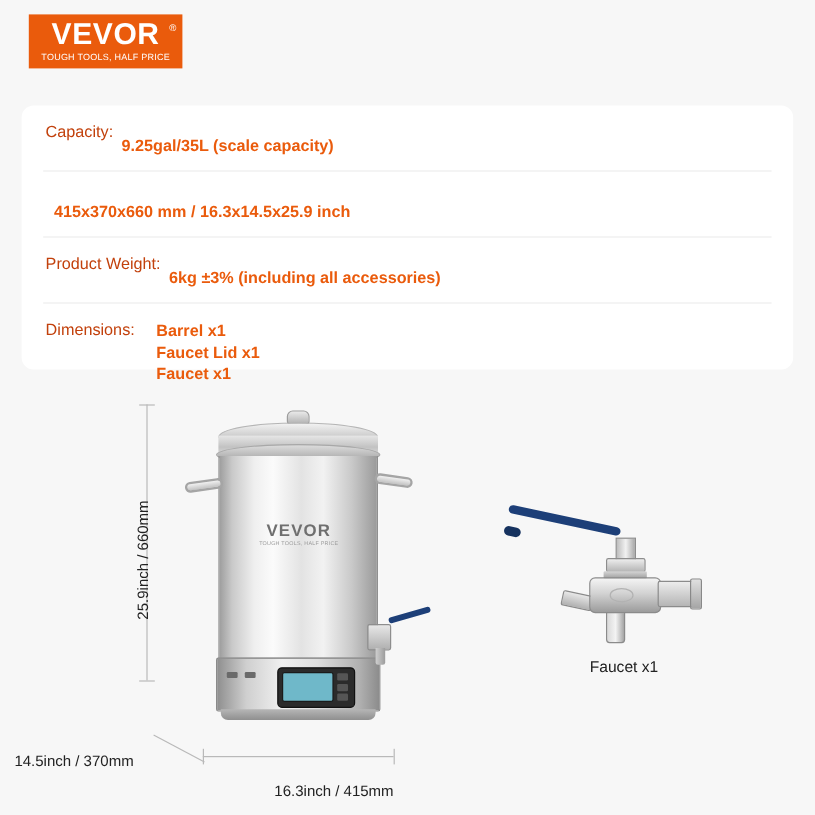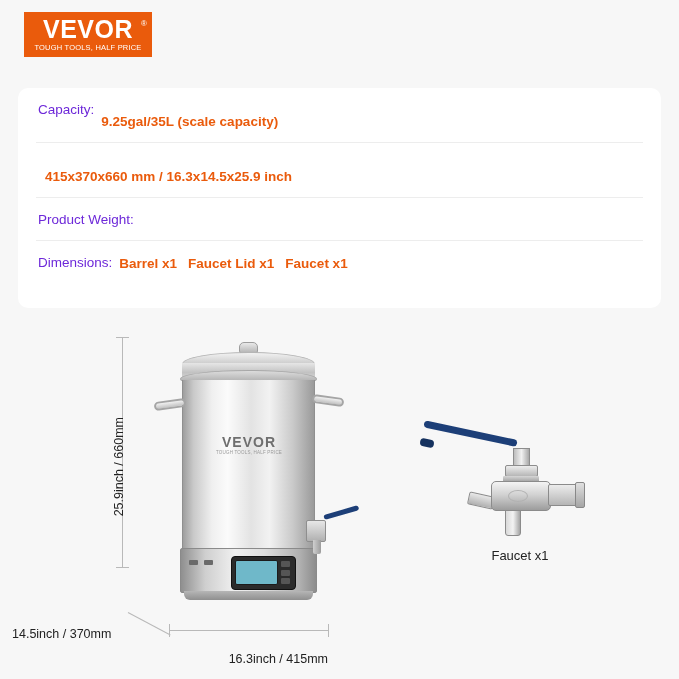--- a/index.html
+++ b/index.html
@@ -66,34 +66,33 @@
     display: flex;
     align-items: flex-start;
     padding: 14px 2px 13px 2px;
     border-bottom: 1px solid #ededed;
     font-size: 13.5px;
   }
   .spec-row:last-child {
     border-bottom: none;
   }
   .spec-label {
-    color: #6d28d9;
+    color: #c2410c;
     white-space: nowrap;
   }
   .spec-value {
     color: #ea5b0c;
     font-weight: bold;
     margin-left: 7px;
     margin-top: 12px;
   }
   .acc-list {
-    margin-left: 7px;
+    margin-left: 18px;
     display: flex;
-    flex-direction: row;
-    gap: 11px;
+    flex-direction: column;
   }
   .acc-item {
     color: #ea5b0c;
     font-weight: bold;
     line-height: 18px;
   }
 
   
   .dim-vline {
     position: absolute;
@@ -536,20 +535,21 @@
     <span class="spec-label">Capacity:</span>
     <span class="spec-value">9.25gal/35L (scale capacity)</span>
   </div>
 
   <div class="spec-row">
     <span class="spec-value">415x370x660 mm / 16.3x14.5x25.9 inch</span>
   </div>
 
   <div class="spec-row">
     <span class="spec-label">Product Weight:</span>
+    <span class="spec-value">6kg ±3% (including all accessories)</span>
   </div>
 
   <div class="spec-row">
     <span class="spec-label">Dimensions:</span>
     <span class="acc-list">
       <span class="acc-item">Barrel x1</span>
       <span class="acc-item">Faucet Lid x1</span>
       <span class="acc-item">Faucet x1</span>
     </span>
   </div>

